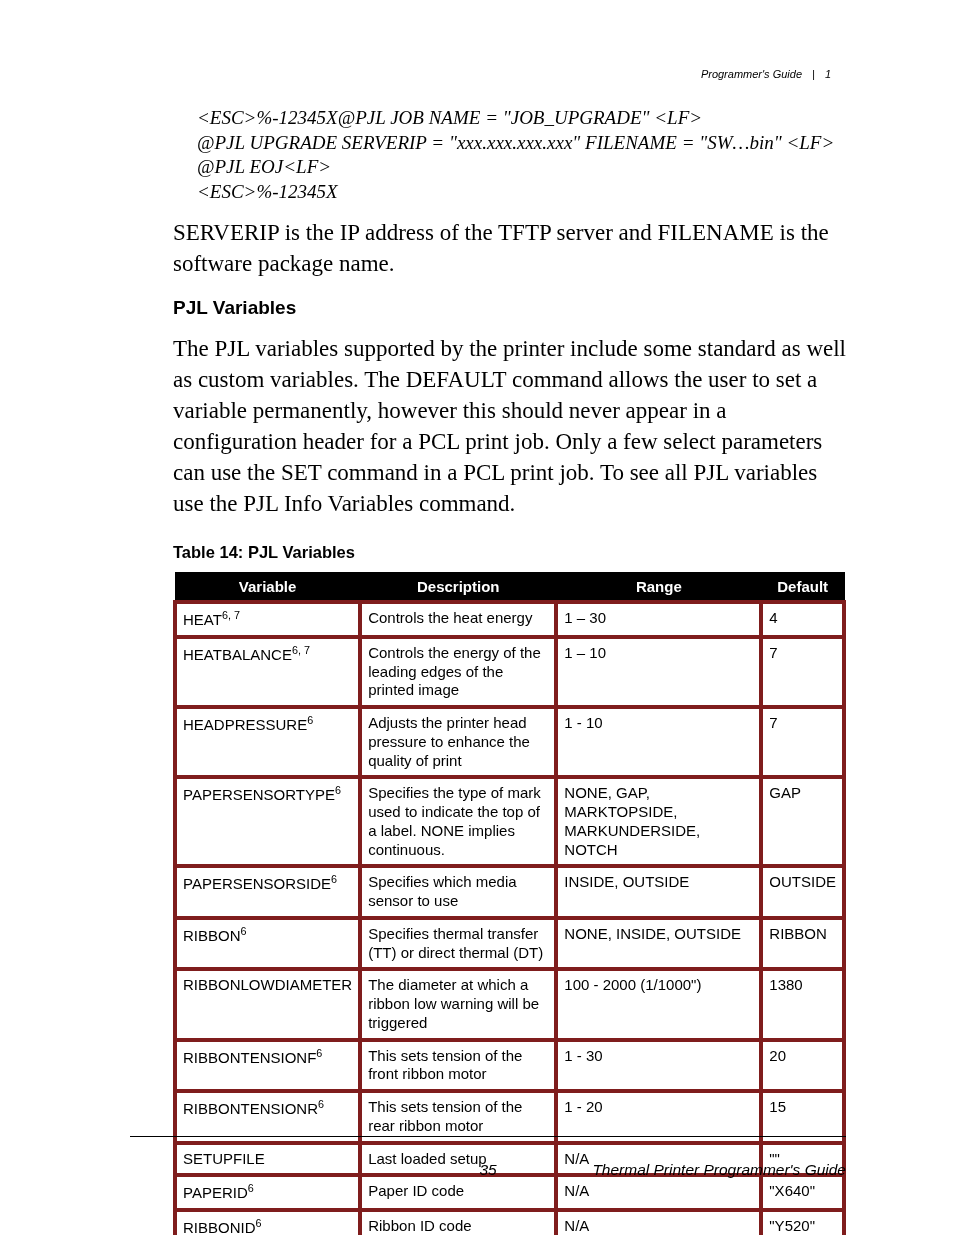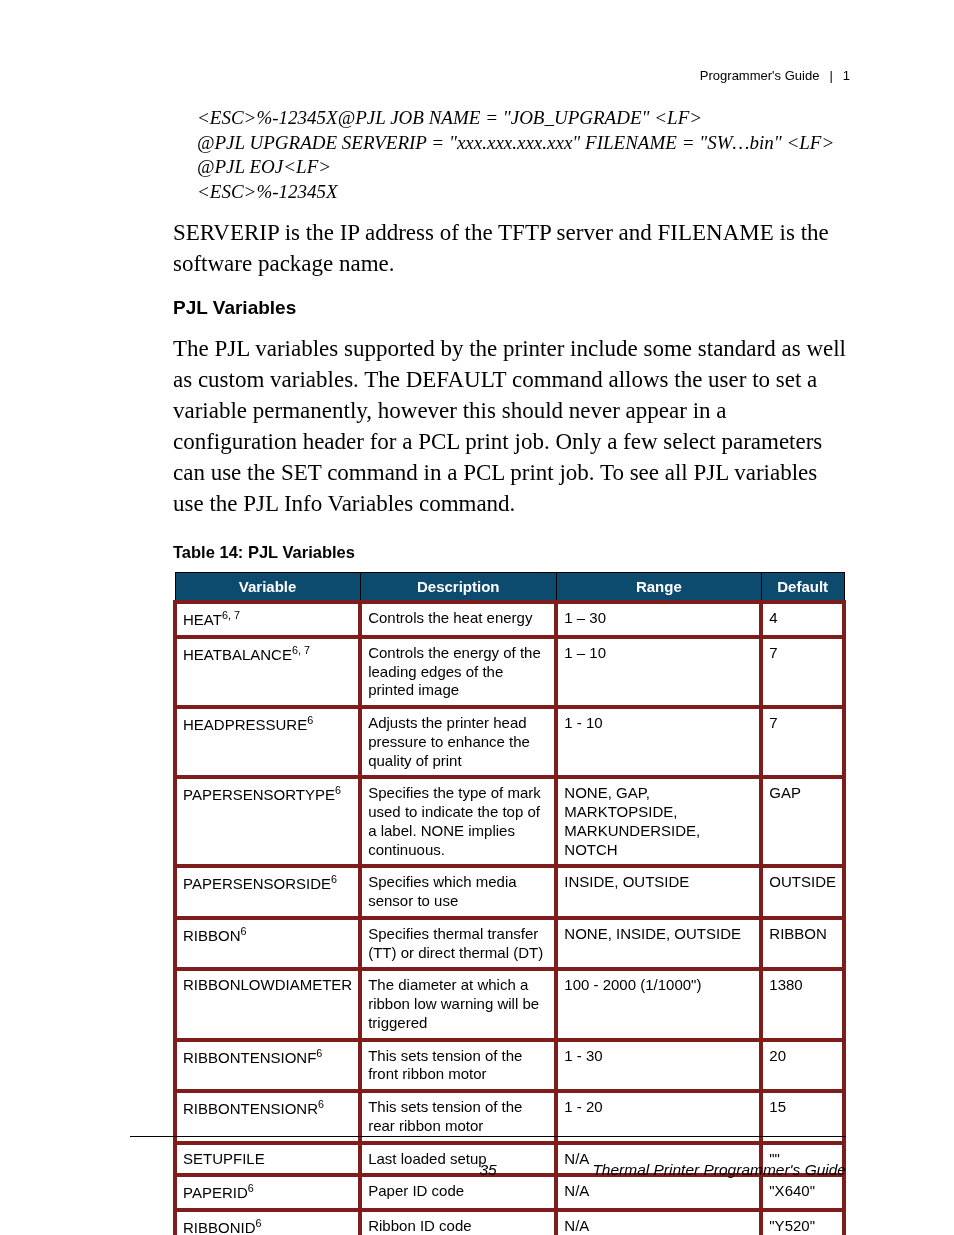--- a/index.html
+++ b/index.html
@@ -8,22 +8,23 @@
       background: white;
       color: black;
       width: 954px;
       height: 1235px;
       position: relative;
       padding: 58px 108px 50px 130px;
     }
     .header-line {
       position: absolute;
       top: 68px;
-      right: 104px;
-      font-size: 13px;
+      right: 123px;
+      font-style: italic;
+      font-size: 11px;
     }
     .header-sep { margin: 0 10px; }
     .content { margin-top: 48px; margin-left: 43px; }
     .code-block {
       font-style: italic;
       font-family: 'Times New Roman', Times, serif;
       font-size: 19px;
       line-height: 1.3;
       margin-left: 24px;
       margin-bottom: 12px;
@@ -43,21 +44,21 @@
       font-weight: bold;
       font-size: 16.5px;
       margin: 24px 0 10px 0;
     }
     table {
       width: 100%;
       border-collapse: collapse;
       font-size: 15px;
     }
     th {
-      background: #0c4a6e;
+      background: #000000;
       color: white;
       font-weight: bold;
       border: 1px solid #000;
       padding: 5px 6px;
       text-align: center;
     }
     td {
       border: 4px solid #7f1d1d;
       padding: 5px 6px;
       vertical-align: top;

